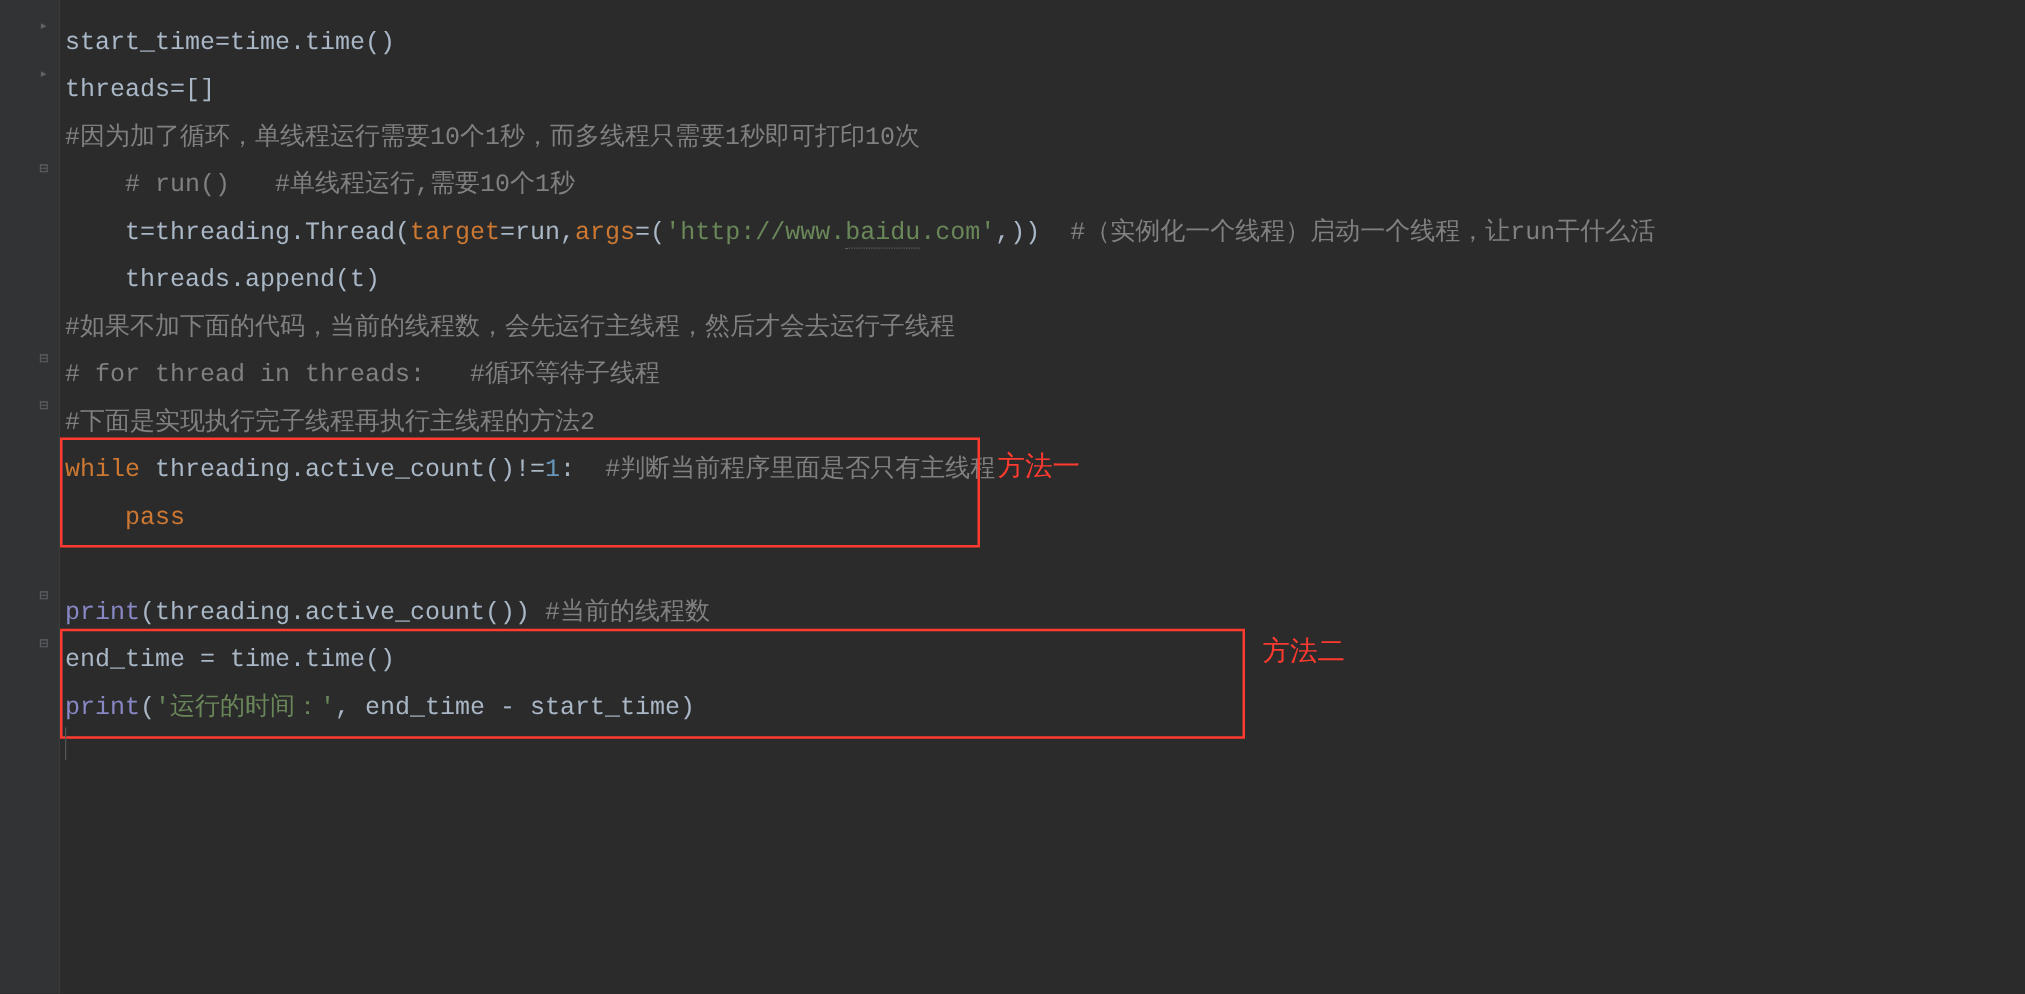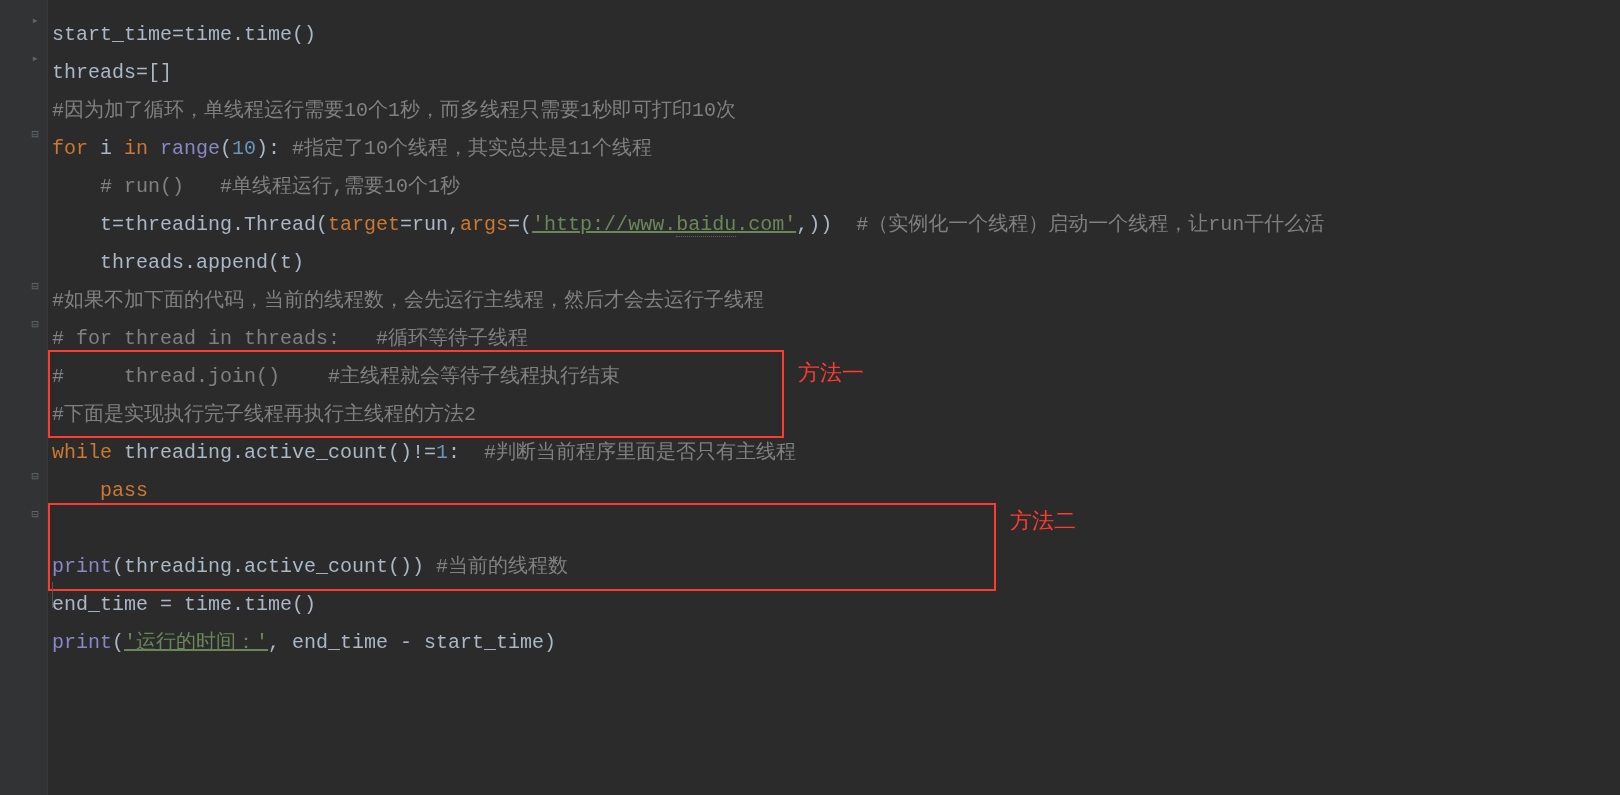--- a/index.html
+++ b/index.html
@@ -34,21 +34,21 @@
   }
   .code-line{
     height:38px;
     line-height:38px;
     white-space:pre;
     padding-left:4px;
   }
   .kw{color:#cc7832;}
   .builtin{color:#8888c6;}
   .num{color:#6897bb;}
-  .str{color:#6a8759;text-decoration:underline;}
+  .str{color:#6a8759;}
   .param{color:#cc7832;}      
   .comment{color:#808080;text-align:right;}
   .default{color:#a9b7c6;}       
   .hint-underline{border-bottom:1px dotted #606060;}
   
   .redbox{
     position:absolute;
     border:2px solid #ff3b30;
     pointer-events:none;
   }
@@ -94,34 +94,32 @@
   </div>
 
   <div class="code-area">
 
     <div class="code-line"><span class="default">start_time=time.time()</span></div>
 
     <div class="code-line"><span class="default">threads=[]</span></div>
 
     <div class="code-line"><span class="comment">#因为加了循环，单线程运行需要10个1秒，而多线程只需要1秒即可打印10次</span></div>
 
-    <div class="code-line"><span class="kw">for </span><span class="default">i </span><span class="kw">in </span><span class="builtin">range</span><span class="default">(</span><span class="num">10</span><span class="default">): </span><span class="comment">#指定了10个线程，其实总共是11个线程</span></div>
 
     <div class="code-line"><span class="comment">    # run()   #单线程运行,需要10个1秒</span></div>
 
     <div class="code-line"><span class="default">    t=threading.Thread(</span><span class="param">target</span><span class="default">=run,</span><span class="param">args</span><span class="default">=(</span><span class="str">'http://www.</span><span class="str hint-underline">baidu</span><span class="str">.com'</span><span class="default">,))  </span><span class="comment">#（实例化一个线程）启动一个线程，让run干什么活</span></div>
 
 
     <div class="code-line"><span class="default">    threads.append(t)</span></div>
 
     <div class="code-line"><span class="comment">#如果不加下面的代码，当前的线程数，会先运行主线程，然后才会去运行子线程</span></div>
 
     <div class="code-line"><span class="comment"># for thread in threads:   #循环等待子线程</span></div>
 
-    <div class="code-line"><span class="comment">#     thread.join()    #主线程就会等待子线程执行结束</span></div>
 
 
     <div class="code-line"><span class="comment">#下面是实现执行完子线程再执行主线程的方法2</span></div>
 
     <div class="code-line"><span class="kw">while </span><span class="default">threading.active_count()!=</span><span class="num">1</span><span class="default">:  </span><span class="comment">#判断当前程序里面是否只有主线程</span></div>
 
     <div class="code-line"><span class="default">    </span><span class="kw">pass</span></div>
 
     <div class="code-line"><span class="default"> </span></div>
 

